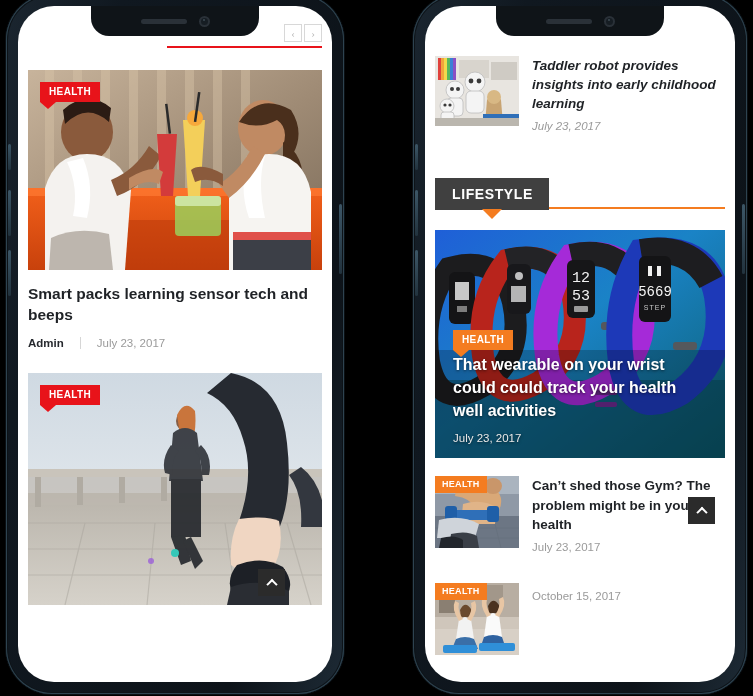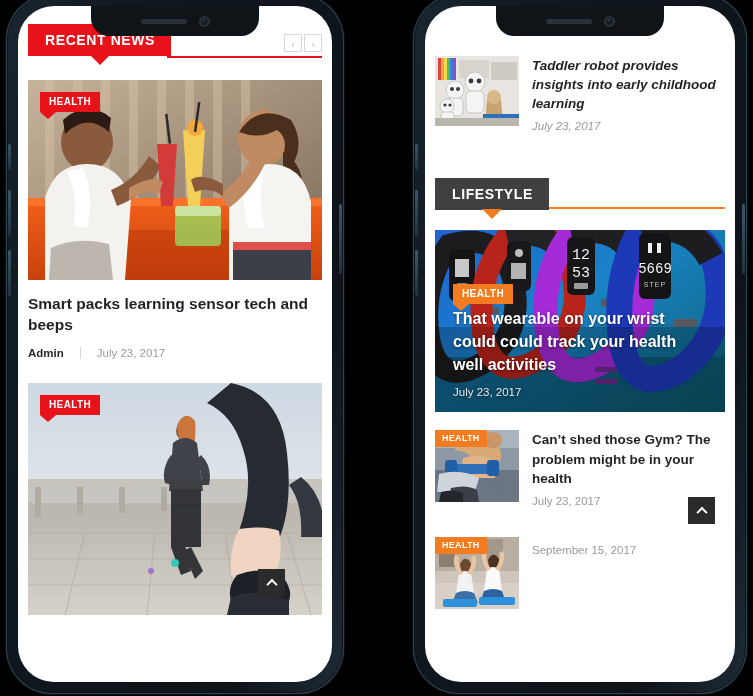--- a/index.html
+++ b/index.html
@@ -118,21 +118,21 @@
   .li-thumb.tall { height: 70px; }
   .li-body { flex: 1; min-width: 0; }
   .li-title { font-size: 13.5px; font-weight: bold; color:#1f2226; line-height: 1.42; }
   .li-date { margin-top: 7px; font-size: 11.5px; color:#9a9a9a; }
   .li-cat {
     position:absolute; left:0; top:0; z-index:4; color:#fff; font-size:9px;
     font-weight:bold; letter-spacing:.3px; padding:4px 7px; line-height:1; background:#f47c20;
   }
 
   
-  .hero { position: relative; margin: 20px 10px 0 10px; height: 182px; overflow:hidden; }
+  .hero { position: relative; margin: 20px 10px 0 10px; height: 228px; overflow:hidden; }
   .hero > svg { display:block; width:100%; height:100%; }
   .hero-overlay { position:absolute; left:0; right:0; bottom:0; padding: 0 18px 14px 18px; z-index:5;}
   .hero-title { color:#fff; font-size: 16px; font-weight: bold; line-height: 1.45;
                 text-shadow: 0 1px 3px rgba(0,0,0,.55); }
   .hero-date { color:#e9e9e9; font-size: 11.5px; margin-top: 10px;
                text-shadow: 0 1px 3px rgba(0,0,0,.55); }
   .hero .cat { left: 18px; top: auto; bottom: 108px; }
 
   
   .to-top {
@@ -160,21 +160,20 @@
     <div class="screen">
       <div class="notch">
         <span class="speaker"></span>
         <span class="cam"></span>
       </div>
 
       <div class="view">
 
         <div class="section-head">
           <div class="ribbon-row">
-            <div class="ribbon red">RECENT NEWS<span class="tail"></span></div>
             <div class="navbtns">
               <div class="navbtn">‹</div>
               <div class="navbtn">›</div>
             </div>
           </div>
           <div style="display:flex;">
               <div style="width:139px;height:2px;"></div>
             <div class="rule red"></div>
             </div>
         </div>
@@ -491,21 +490,21 @@
                 <path d="M52 34 q-8 -12 -4 -20 l4 2 q-2 8 4 16z" fill="#e8c6a4"></path>
                 <path d="M64 34 q8 -12 4 -20 l-4 2 q2 8 -4 16z" fill="#e8c6a4"></path>
                 <path d="M49 54 q9 -4 18 0 l4 12 l-26 0z" fill="#2f62a0"></path>
               </g>
               <rect x="8" y="62" width="34" height="8" rx="2" fill="#2f8fd8"></rect>
               <rect x="44" y="60" width="36" height="8" rx="2" fill="#2f8fd8"></rect>
             </svg>
             <div class="li-cat">HEALTH</div>
           </div>
           <div class="li-body">
-            <div class="li-date">September 15, 2017</div>
+            <div class="li-date">October 15, 2017</div>
           </div>
         </div>
 
       </div>
 
       <div class="to-top tt-right">
         <span class="chev"></span>
       </div>
     </div>
   </div>

